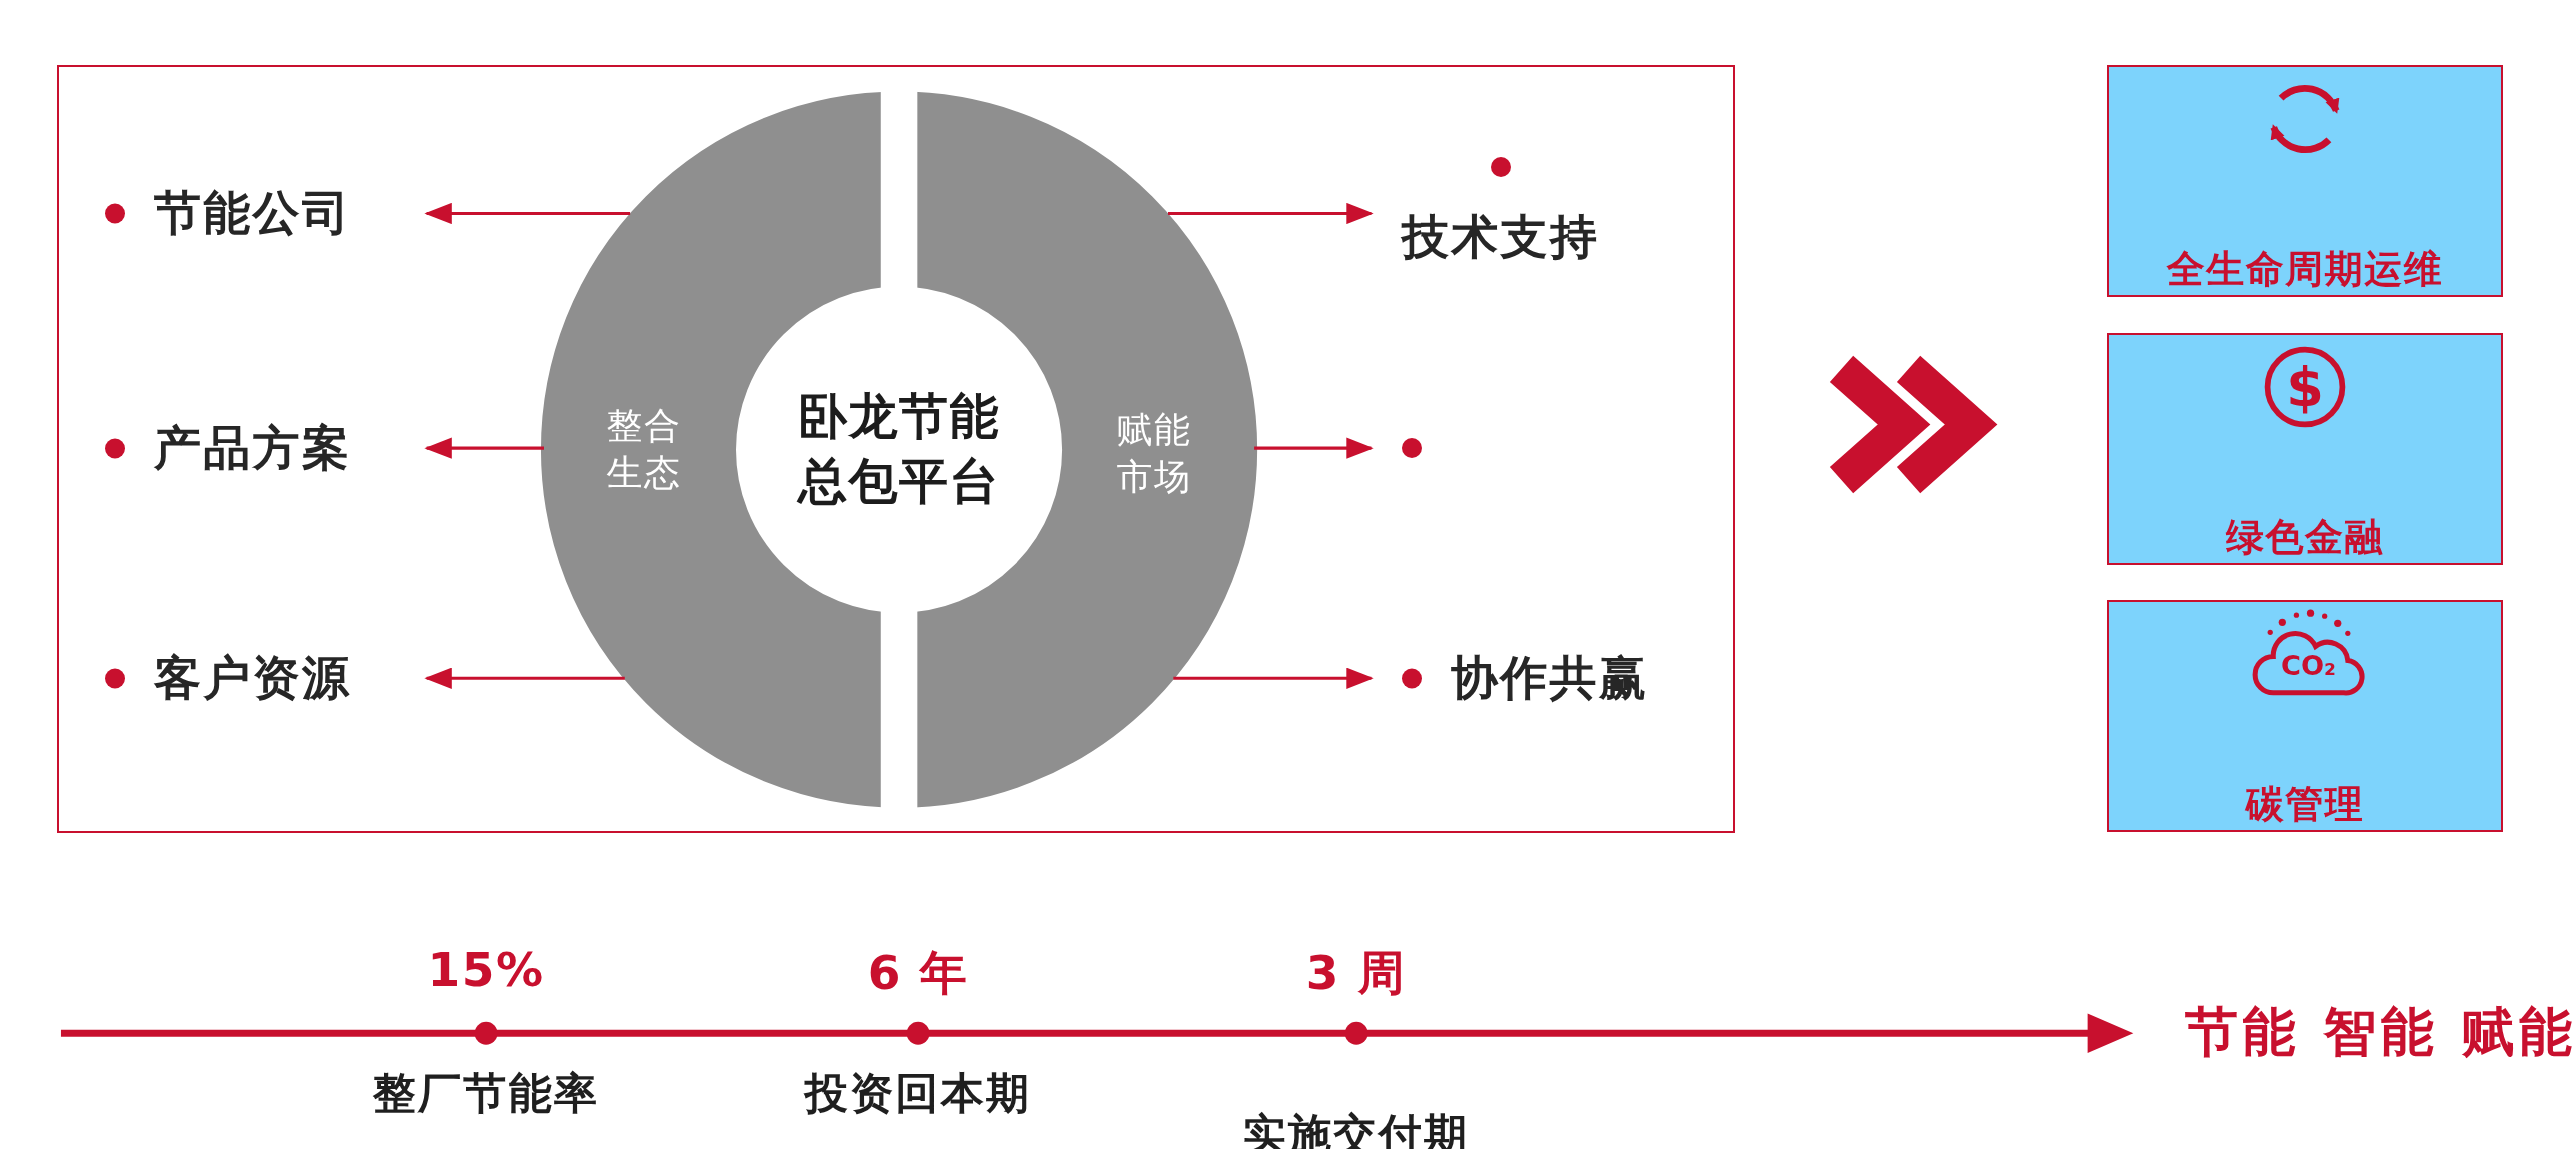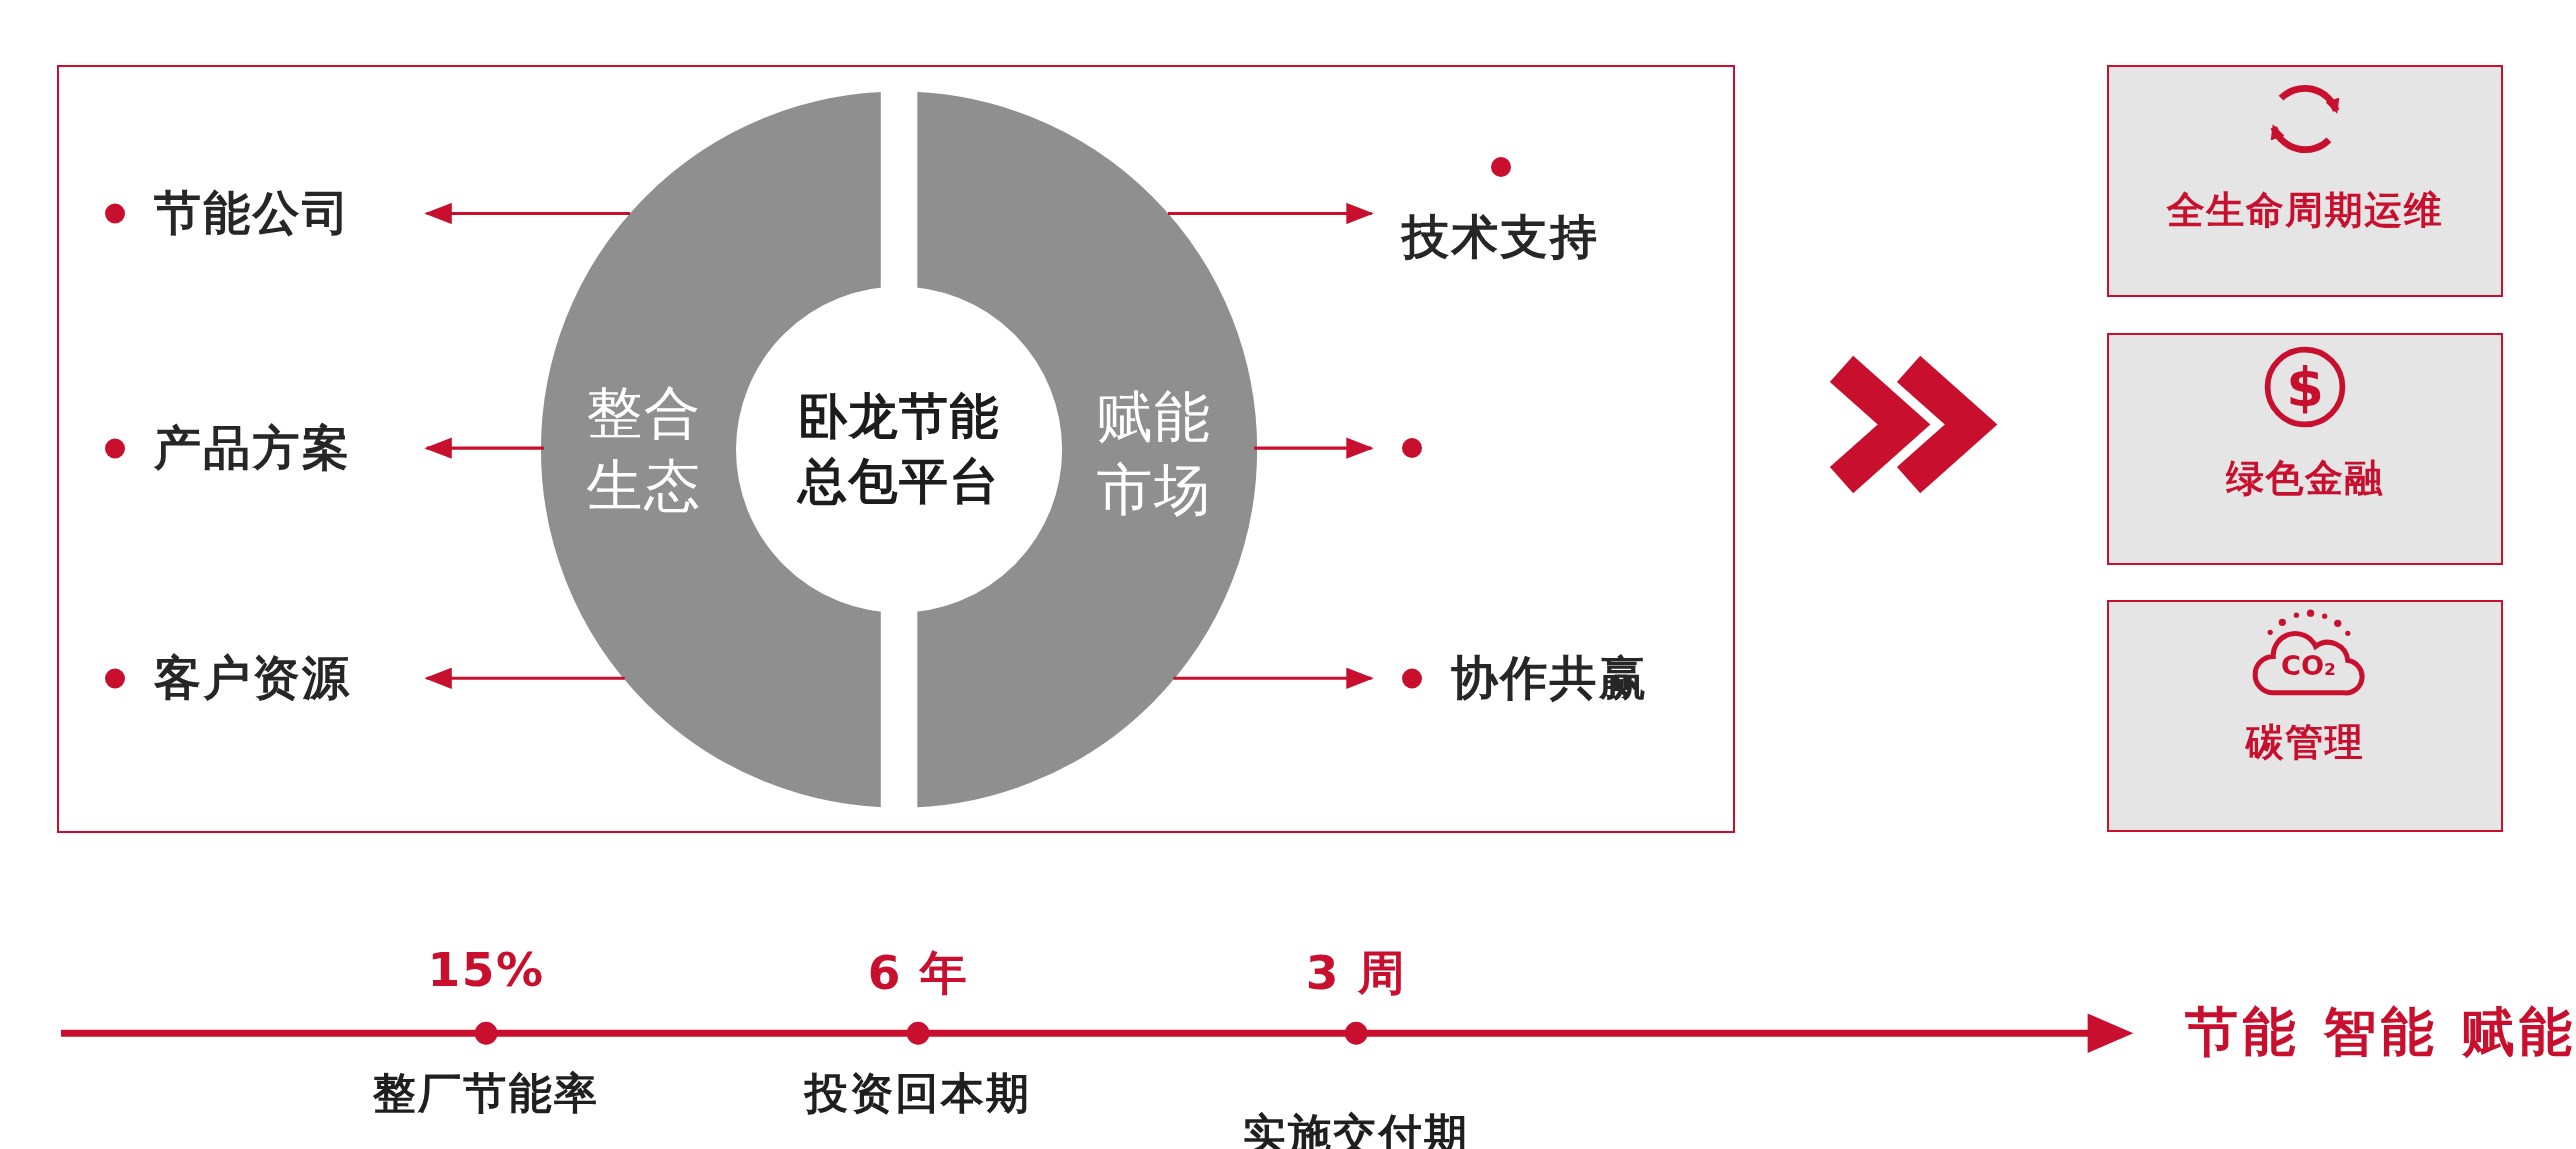--- a/index.html
+++ b/index.html
@@ -11,42 +11,42 @@
   
   #diagram-svg{position:absolute;left:0;top:0;}
   
   .panel{
     position:absolute;left:57px;top:65px;width:1678px;height:768px;
     border:2.3px solid #c8102e;background:transparent;box-sizing:border-box;
   }
   
   .ring-label{
     position:absolute;transform:translate(-50%,-50%);
-    color:#ffffff;font-size:56px;font-weight:500;line-height:1.3;
+    color:#ffffff;font-size:36px;font-weight:500;line-height:1.3;
     text-align:center;white-space:pre-line;letter-spacing:1.5px;
   }
   .center-label{
     position:absolute;transform:translate(-50%,-50%);
     color:#1c1c1c;font-size:49px;font-weight:bold;line-height:1.32;
     text-align:center;white-space:pre-line;letter-spacing:1.5px;
   }
   
   .item{
     position:absolute;transform:translateY(-50%);
     display:flex;align-items:center;gap:29px;
     font-size:47px;font-weight:600;color:#262626;letter-spacing:2.3px;white-space:nowrap;
   }
   .bullet{
     width:20px;height:20px;border-radius:50%;background:#c8102e;flex:0 0 auto;
   }
   
   .card{
     position:absolute;left:2107px;width:396px;height:232px;
-    border:2.3px solid #c8102e;box-sizing:border-box;background:#e5e5e5;
-    display:flex;flex-direction:column;align-items:center;justify-content:flex-start;gap:13.7px;
+    border:2.3px solid #c8102e;box-sizing:border-box;background:#7dd3fc;
+    display:flex;flex-direction:column;align-items:center;justify-content:space-between;gap:13.7px;
   }
   .card-label{
     color:#c8102e;font-size:38px;font-weight:bold;letter-spacing:1.5px;white-space:nowrap;
   }
   
   .milestone-value{
     position:absolute;transform:translateX(-50%);top:942px;
     color:#c8102e;font-size:47px;font-weight:bold;white-space:nowrap;letter-spacing:1.5px;
   }
   .milestone-label{

